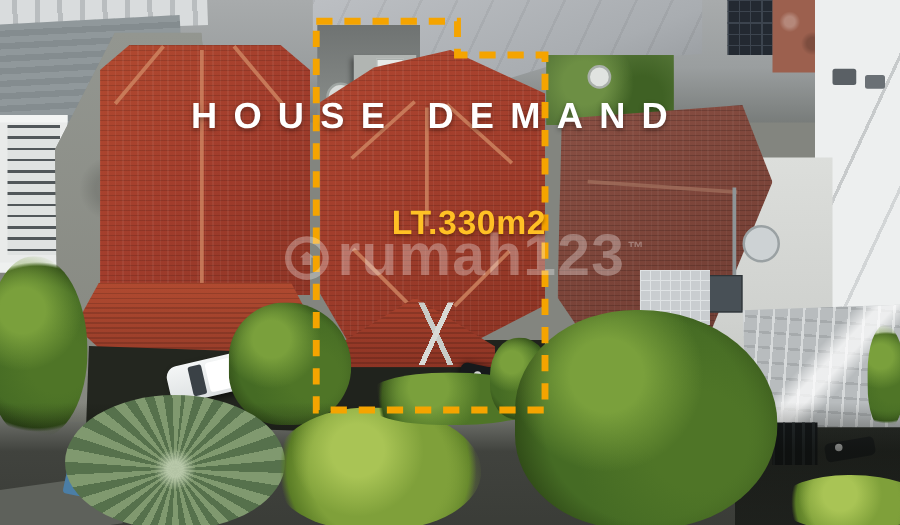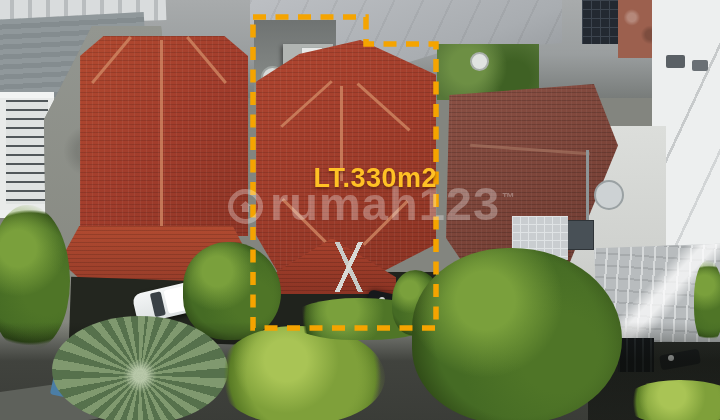--- a/index.html
+++ b/index.html
@@ -235,17 +235,18 @@
   <svg class="abs boundary-svg" width="720" height="420" viewBox="0 0 720 420">
     <path d="M253,17 L366,17 L366,44 L436,44 L436,328 L253,328 Z" fill="none" stroke-width="5.5" stroke-dasharray="13 9.5" stroke="#F5A400"></path>
   </svg>
 
   <div class="abs wm">
     <div class="wm-ring"></div>
     <div class="wm-text">rumah123</div>
     <div class="wm-tm">™</div>
   </div>
 
+  <div class="abs title">HOUSE DEMAND</div>
   <div class="abs areas">
     <div class="lt">LT.330m2</div>
   </div>
 
 </div>
 
 </body></html>

